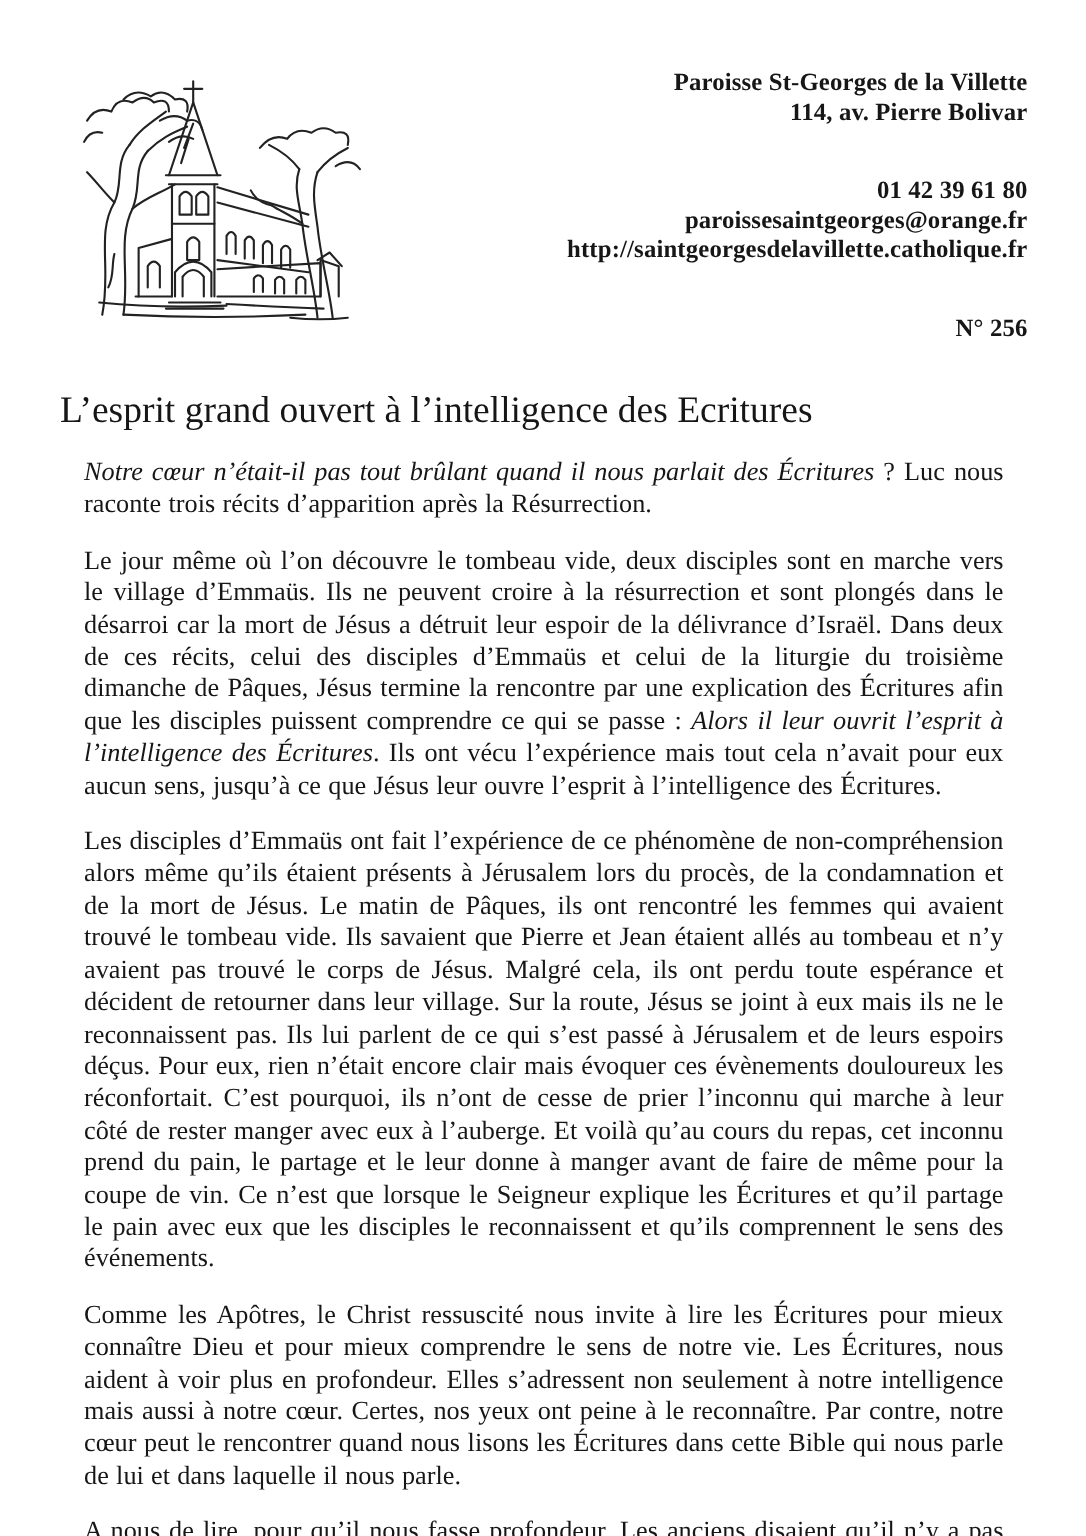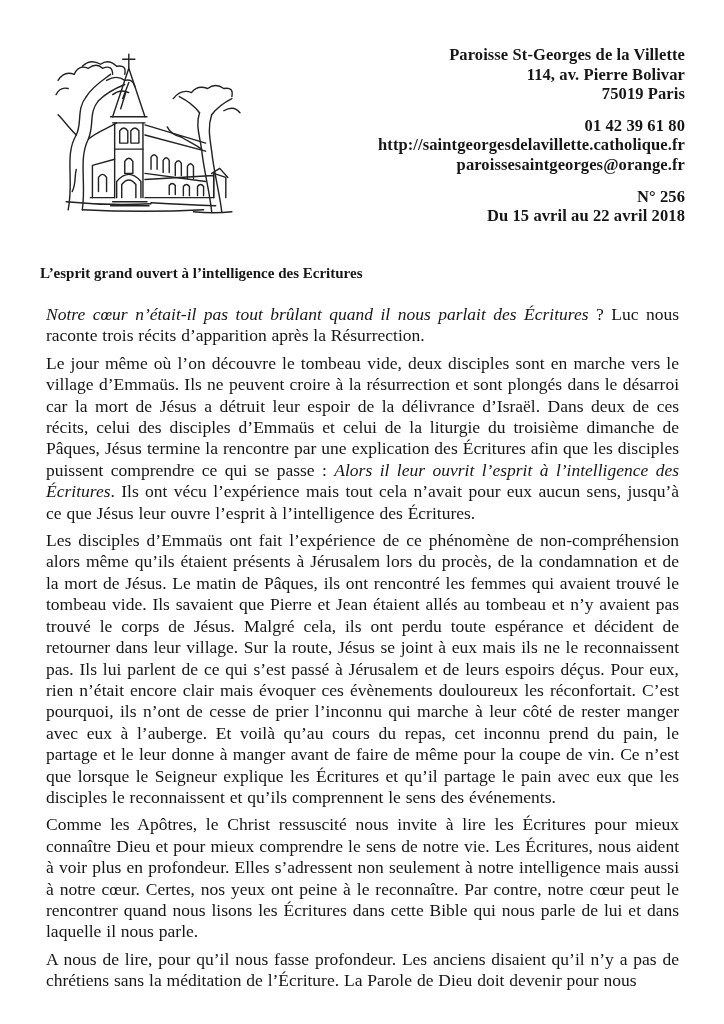--- a/index.html
+++ b/index.html
@@ -12,28 +12,28 @@
     overflow:hidden;
   }
   .logo{position:absolute;left:52px;top:50px;width:192px;height:170px;}
   .logo svg{width:100%;height:100%;display:block;}
   .header-text{
     position:absolute;top:45px;right:39px;left:260px;
     text-align:right;font-weight:bold;
     font-size:16.5px;line-height:19.6px;
     letter-spacing:0.1px;
   }
-  .hgroup + .hgroup{margin-top:12px;}
+  .hgroup + .hgroup{margin-top:33px;}
   .article{position:absolute;left:40px;right:39px;top:261px;}
   .title{
     margin:0 0 18px 0;
-    font-size:15px;line-height:25px;font-weight:bold;
+    font-size:25px;line-height:25px;font-weight:normal;
   }
   .para{
-    margin:6px;
+    margin:16px;
     font-size:17.5px;line-height:21.4px;
     text-align:justify;
     word-spacing:0.5px;
   }
   .it{font-style:italic;}
 </style>
 </head>
 <body>
 
 <div class="page">
@@ -107,30 +107,28 @@
         <path d="M128 86 q-10 -2 -14 -10"></path>
         <path d="M170 60 q10 -6 16 2"></path>
       </g>
     </svg>
   </div>
 
   <div class="header-text">
     <div class="hgroup" id="address-block">
         <div>Paroisse St-Georges de la Villette</div>
         <div>114, av. Pierre Bolivar</div>
-        <div>75019 Paris</div>
       </div>
     <div class="hgroup" id="contact-block">
         <div>01 42 39 61 80</div>
+        <div>paroissesaintgeorges@orange.fr</div>
         <div>http://saintgeorgesdelavillette.catholique.fr</div>
-        <div>paroissesaintgeorges@orange.fr</div>
       </div>
     <div class="hgroup" id="issue-block">
         <div>N° 256</div>
-        <div>Du 15 avril au 22 avril 2018</div>
       </div>
   </div>
 
   <div class="article">
     <h1 class="title">L’esprit grand ouvert à l’intelligence des Ecritures</h1>
     <div id="article-body">
         <p class="para"><span class="it">Notre cœur n’était-il pas tout brûlant quand il nous parlait des Écritures</span><span> ? Luc nous raconte trois récits d’apparition après la Résurrection.</span></p>
         <p class="para"><span>Le jour même où l’on découvre le tombeau vide, deux disciples sont en marche vers le village d’Emmaüs. Ils ne peuvent croire à la résurrection et sont plongés dans le désarroi car la mort de Jésus a détruit leur espoir de la délivrance d’Israël. Dans deux de ces récits, celui des disciples d’Emmaüs et celui de la liturgie du troisième dimanche de Pâques, Jésus termine la rencontre par une explication des Écritures afin que les disciples puissent comprendre ce qui se passe : </span><span class="it">Alors il leur ouvrit l’esprit à l’intelligence des Écritures</span><span>. Ils ont vécu l’expérience mais tout cela n’avait pour eux aucun sens, jusqu’à ce que Jésus leur ouvre l’esprit à l’intelligence des Écritures.</span></p>
         <p class="para"><span>Les disciples d’Emmaüs ont fait l’expérience de ce phénomène de non-compréhension alors même qu’ils étaient présents à Jérusalem lors du procès, de la condamnation et de la mort de Jésus. Le matin de Pâques, ils ont rencontré les femmes qui avaient trouvé le tombeau vide. Ils savaient que Pierre et Jean étaient allés au tombeau et n’y avaient pas trouvé le corps de Jésus. Malgré cela, ils ont perdu toute espérance et décident de retourner dans leur village. Sur la route, Jésus se joint à eux mais ils ne le reconnaissent pas. Ils lui parlent de ce qui s’est passé à Jérusalem et de leurs espoirs déçus. Pour eux, rien n’était encore clair mais évoquer ces évènements douloureux les réconfortait. C’est pourquoi, ils n’ont de cesse de prier l’inconnu qui marche à leur côté de rester manger avec eux à l’auberge. Et voilà qu’au cours du repas, cet inconnu prend du pain, le partage et le leur donne à manger avant de faire de même pour la coupe de vin. Ce n’est que lorsque le Seigneur explique les Écritures et qu’il partage le pain avec eux que les disciples le reconnaissent et qu’ils comprennent le sens des événements.</span></p>
         <p class="para"><span>Comme les Apôtres, le Christ ressuscité nous invite à lire les Écritures pour mieux connaître Dieu et pour mieux comprendre le sens de notre vie. Les Écritures, nous aident à voir plus en profondeur. Elles s’adressent non seulement à notre intelligence mais aussi à notre cœur. Certes, nos yeux ont peine à le reconnaître. Par contre, notre cœur peut le rencontrer quand nous lisons les Écritures dans cette Bible qui nous parle de lui et dans laquelle il nous parle.</span></p>

